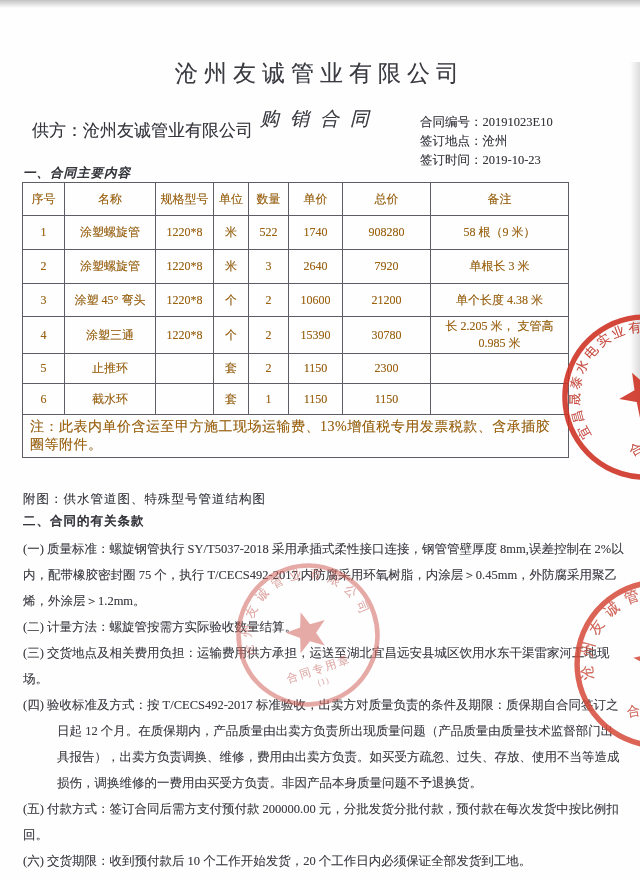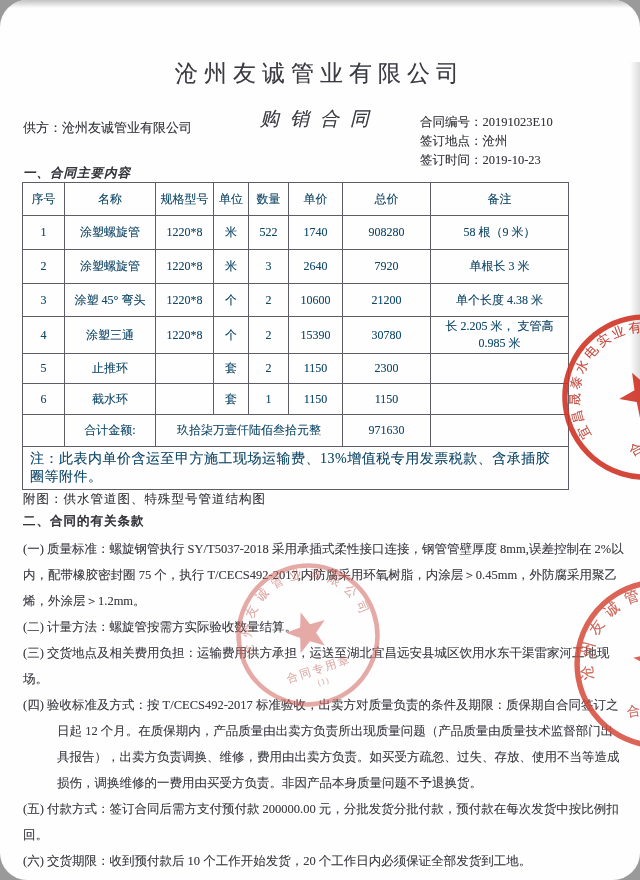--- a/index.html
+++ b/index.html
@@ -1,37 +1,36 @@
 <!DOCTYPE html>
 <html><head>
 <meta charset="utf-8">
 <style>
   html,body{margin:0;padding:0;background:#9a9a9a;}
   .page{
     position:relative;width:640px;height:880px;background:#fefefe;overflow:hidden;
     font-family:"Liberation Serif","DejaVu Serif",serif;color:#35363c;
     text-shadow:0 0 .4px rgba(40,40,50,.35);
-    border-radius:27px;
   }
   .scan-top{position:absolute;top:0;left:0;right:0;height:8px;
     background:linear-gradient(#c2c2c2,rgba(255,255,255,0));}
   .scan-right{position:absolute;top:62px;right:0;width:10px;height:340px;
     background:linear-gradient(to left,rgba(170,170,170,.4),rgba(170,170,170,0));}
   .title{position:absolute;top:58px;left:0;width:100%;text-align:center;
     font-size:23px;letter-spacing:6px;color:#3a3b41;}
   .subtitle{position:absolute;top:106px;left:0;width:100%;text-align:center;
     font-size:19px;letter-spacing:11px;color:#3a3b41;font-style:italic;}
-  .meta-left{position:absolute;left:23px;top:119px;font-size:13px;font-family:Liberation Serif, serif;}
+  .meta-left{position:absolute;left:32px;top:119px;font-size:17px;font-family:Liberation Serif, serif;}
   .meta-left .row{height:31px;}
   .meta-right{position:absolute;left:420px;top:113px;font-size:12.5px;line-height:19px;}
   .sec-heading{position:absolute;left:23px;font-size:12.5px;font-weight:bold;letter-spacing:1px;}
   #sec1{top:165px;font-style:italic;}
   #sec2{top:513px;}
   table.items{position:absolute;left:22px;top:182px;width:546px;border-collapse:collapse;
-    table-layout:fixed;font-size:12px;text-align:center;color:#0c4a6e;}
+    table-layout:fixed;font-size:12px;text-align:center;color:#a16207;}
   table.items td{border:1px solid #5d5d66;padding:0 2px;overflow:hidden;}
   table.items td.note-cell{text-align:left;padding:3px 7px;font-size:14px;letter-spacing:.5px;}
   .attach{position:absolute;left:23px;top:491px;font-size:12.5px;letter-spacing:1px;}
   .terms{position:absolute;left:23px;top:536px;width:601px;font-size:12.5px;
     line-height:26px;color:#3c3d43;}
   .terms p{margin:0;}
   .terms p.hang{padding-left:34px;text-indent:-34px;}
   .seal{position:absolute;pointer-events:none;}
   .seal svg{width:100%;height:100%;display:block;font-family:"Liberation Serif","DejaVu Serif",serif;}
   #seal-buyer{left:556px;top:308px;width:178px;height:178px;transform:rotate(-28deg);opacity:.9;}
@@ -135,27 +134,20 @@
     <tr style="height:31px">
       <td>6</td>
       <td>截水环</td>
       <td></td>
       <td>套</td>
       <td>1</td>
       <td>1150</td>
       <td>1150</td>
       <td></td>
     </tr>
-    <tr style="height:32px">
-      <td></td>
-      <td>合计金额:</td>
-      <td colspan="4">玖拾柒万壹仟陆佰叁拾元整</td>
-      <td>971630</td>
-      <td></td>
-    </tr>
     <tr style="height:34px">
       <td colspan="8" class="note-cell">注：此表内单价含运至甲方施工现场运输费、13%增值税专用发票税款、含承插胶圈等附件。</td>
     </tr>
   </tbody>
     </table>
 
   <div class="attach">附图：供水管道图、特殊型号管道结构图</div>
 
   <div class="sec-heading" id="sec2">二、合同的有关条款</div>
 

